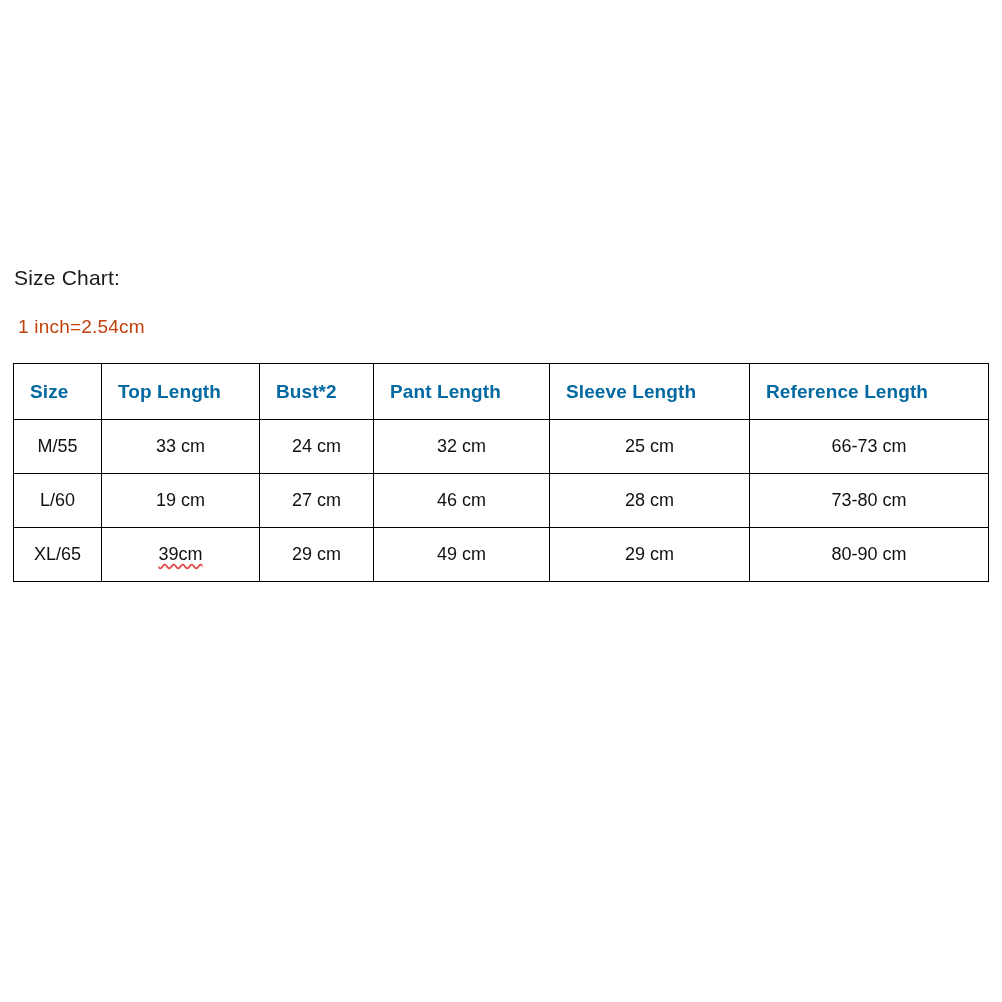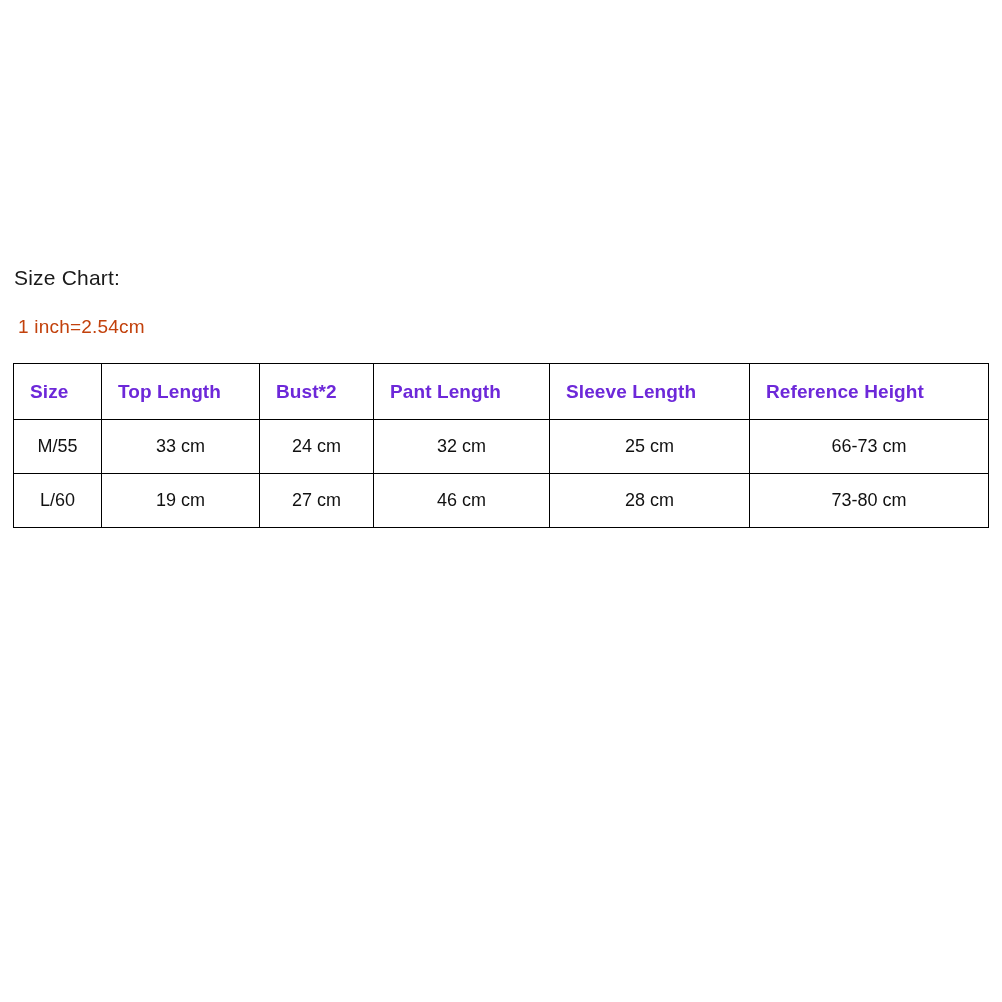--- a/index.html
+++ b/index.html
@@ -54,21 +54,21 @@
   }
   table.size-chart th,
   table.size-chart td {
     border: 1px solid #000000;
     padding: 0;
     height: 53px;
     vertical-align: middle;
     text-align: center;
   }
   table.size-chart thead th {
-    color: #6d28d9;
+    color: #0369a1;
     font-weight: bold;
     font-size: 19px;
     text-align: left;
     padding-left: 16px;
     height: 55px;
     letter-spacing: 0.1px;
   }
   table.size-chart tbody td {
     color: #111111;
     font-size: 18px;
@@ -108,37 +108,45 @@
         <col class="col5">
         <col class="col6">
       </colgroup>
       <thead>
         <tr>
           <th>Size</th>
           <th>Top Length</th>
           <th>Bust*2</th>
           <th>Pant Length</th>
           <th>Sleeve Length</th>
-          <th>Reference Height</th>
+          <th>Reference Length</th>
         </tr>
       </thead>
       <tbody>
         <tr>
           <td class="size-col">M/55</td>
           <td>33 cm</td>
           <td>24 cm</td>
           <td>32 cm</td>
           <td>25 cm</td>
           <td>66-73 cm</td>
         </tr>
         <tr>
           <td class="size-col">L/60</td>
           <td>19 cm</td>
           <td>27 cm</td>
           <td>46 cm</td>
           <td>28 cm</td>
           <td>73-80 cm</td>
         </tr>
+        <tr>
+          <td class="size-col">XL/65</td>
+          <td><span class="spell-error">39cm</span></td>
+          <td>29 cm</td>
+          <td>49 cm</td>
+          <td>29 cm</td>
+          <td>80-90 cm</td>
+        </tr>
       </tbody>
     </table>
   </div>
 
 </div>
 
 </body></html>

